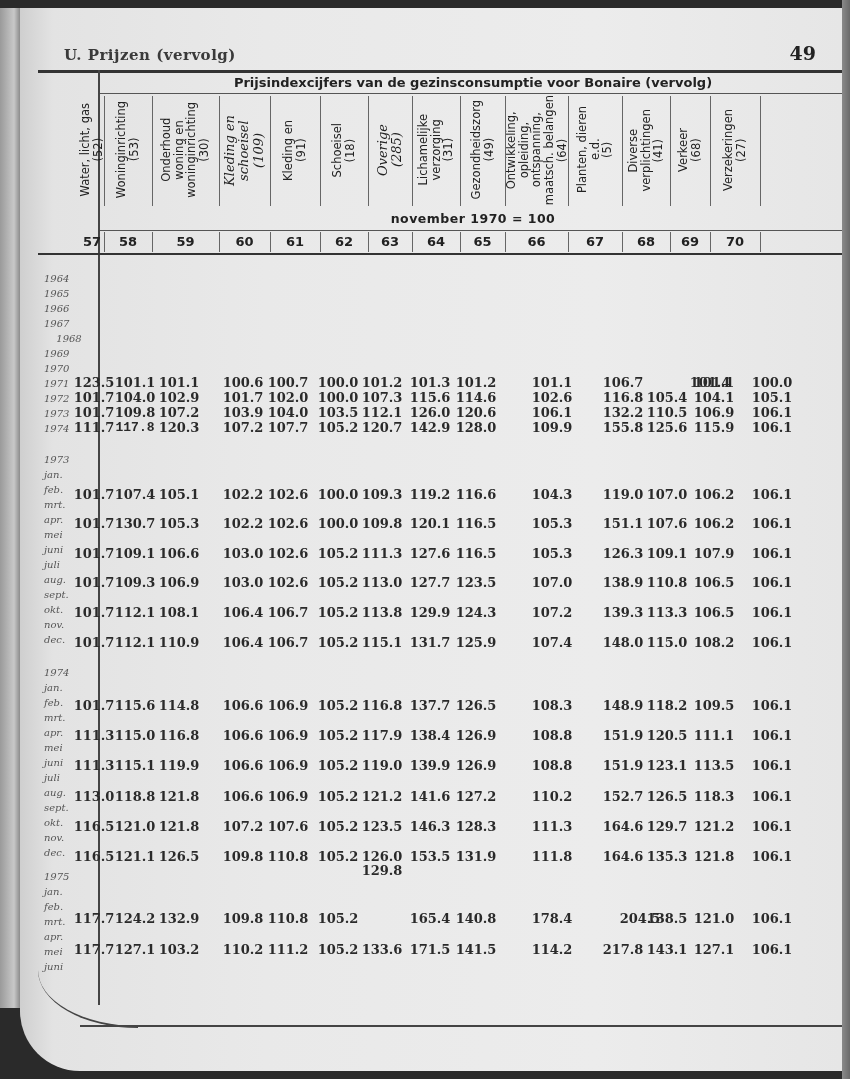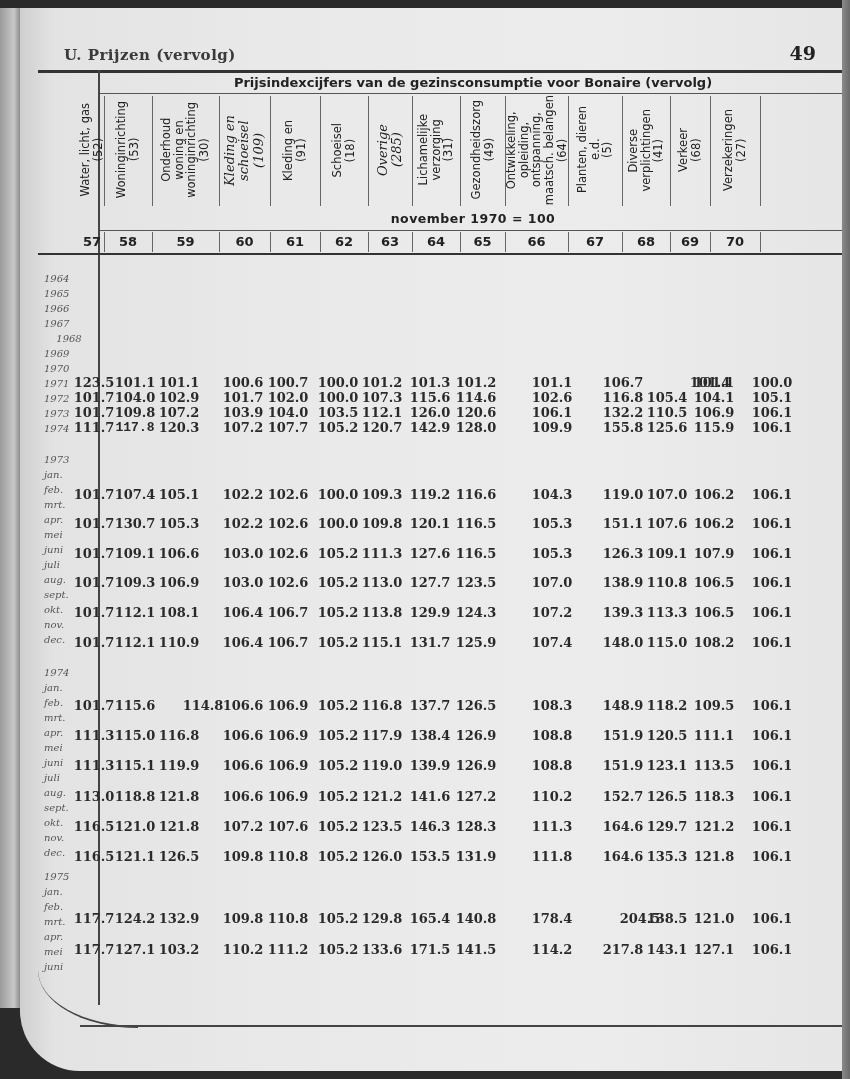--- a/index.html
+++ b/index.html
@@ -380,21 +380,21 @@
       <div class="cell" style="left: 338px; width: 48px; top: 627px;">115.1</div>
       <div class="cell" style="left: 386px; width: 48px; top: 627px;">131.7</div>
       <div class="cell" style="left: 432px; width: 48px; top: 627px;">125.9</div>
       <div class="cell" style="left: 508px; width: 48px; top: 627px;">107.4</div>
       <div class="cell" style="left: 579px; width: 48px; top: 627px;">148.0</div>
       <div class="cell" style="left: 623px; width: 48px; top: 627px;">115.0</div>
       <div class="cell" style="left: 670px; width: 48px; top: 627px;">108.2</div>
       <div class="cell" style="left: 728px; width: 48px; top: 627px;">106.1</div>
       <div class="cell" style="left: 50px; width: 48px; top: 690px;">101.7</div>
       <div class="cell" style="left: 91px; width: 48px; top: 690px;">115.6</div>
-      <div class="cell" style="left: 135px; width: 48px; top: 690px; padding-left: 24px;">114.8</div>
+      <div class="cell" style="left: 135px; width: 48px; top: 690px;">114.8</div>
       <div class="cell" style="left: 199px; width: 48px; top: 690px;">106.6</div>
       <div class="cell" style="left: 244px; width: 48px; top: 690px;">106.9</div>
       <div class="cell" style="left: 294px; width: 48px; top: 690px;">105.2</div>
       <div class="cell" style="left: 338px; width: 48px; top: 690px;">116.8</div>
       <div class="cell" style="left: 386px; width: 48px; top: 690px;">137.7</div>
       <div class="cell" style="left: 432px; width: 48px; top: 690px;">126.5</div>
       <div class="cell" style="left: 508px; width: 48px; top: 690px;">108.3</div>
       <div class="cell" style="left: 579px; width: 48px; top: 690px;">148.9</div>
       <div class="cell" style="left: 623px; width: 48px; top: 690px;">118.2</div>
       <div class="cell" style="left: 670px; width: 48px; top: 690px;">109.5</div>
@@ -468,21 +468,21 @@
       <div class="cell" style="left: 579px; width: 48px; top: 841px;">164.6</div>
       <div class="cell" style="left: 623px; width: 48px; top: 841px;">135.3</div>
       <div class="cell" style="left: 670px; width: 48px; top: 841px;">121.8</div>
       <div class="cell" style="left: 728px; width: 48px; top: 841px;">106.1</div>
       <div class="cell" style="left: 50px; width: 48px; top: 903px;">117.7</div>
       <div class="cell" style="left: 91px; width: 48px; top: 903px;">124.2</div>
       <div class="cell" style="left: 135px; width: 48px; top: 903px;">132.9</div>
       <div class="cell" style="left: 199px; width: 48px; top: 903px;">109.8</div>
       <div class="cell" style="left: 244px; width: 48px; top: 903px;">110.8</div>
       <div class="cell" style="left: 294px; width: 48px; top: 903px;">105.2</div>
-      <div class="cell" style="left: 338px; width: 48px; top: 903px;">129.8</div>
+      <div class="cell" style="left: 338px; width: 48px; top: 855px;">129.8</div>
       <div class="cell" style="left: 386px; width: 48px; top: 903px;">165.4</div>
       <div class="cell" style="left: 432px; width: 48px; top: 903px;">140.8</div>
       <div class="cell" style="left: 508px; width: 48px; top: 903px;">178.4</div>
       <div class="cell" style="left: 596px; width: 48px; top: 903px;">204.5</div>
       <div class="cell" style="left: 623px; width: 48px; top: 903px;">138.5</div>
       <div class="cell" style="left: 670px; width: 48px; top: 903px;">121.0</div>
       <div class="cell" style="left: 728px; width: 48px; top: 903px;">106.1</div>
       <div class="cell" style="left: 50px; width: 48px; top: 934px;">117.7</div>
       <div class="cell" style="left: 91px; width: 48px; top: 934px;">127.1</div>
       <div class="cell" style="left: 135px; width: 48px; top: 934px;">103.2</div>

